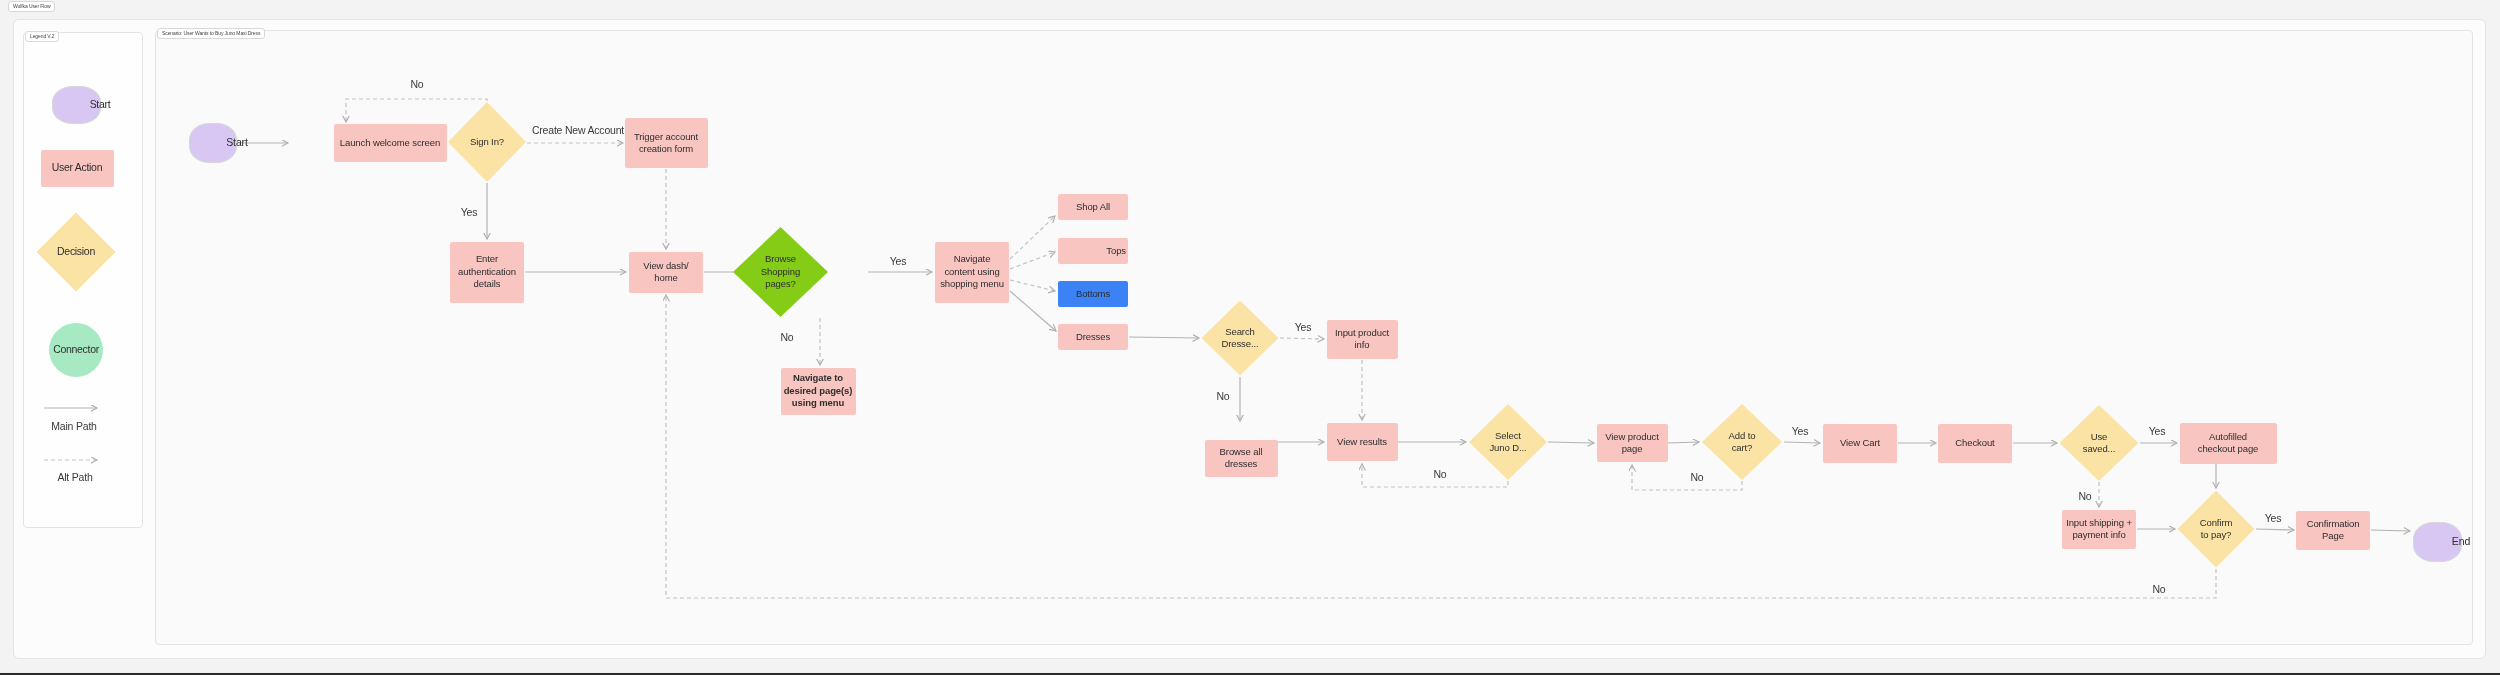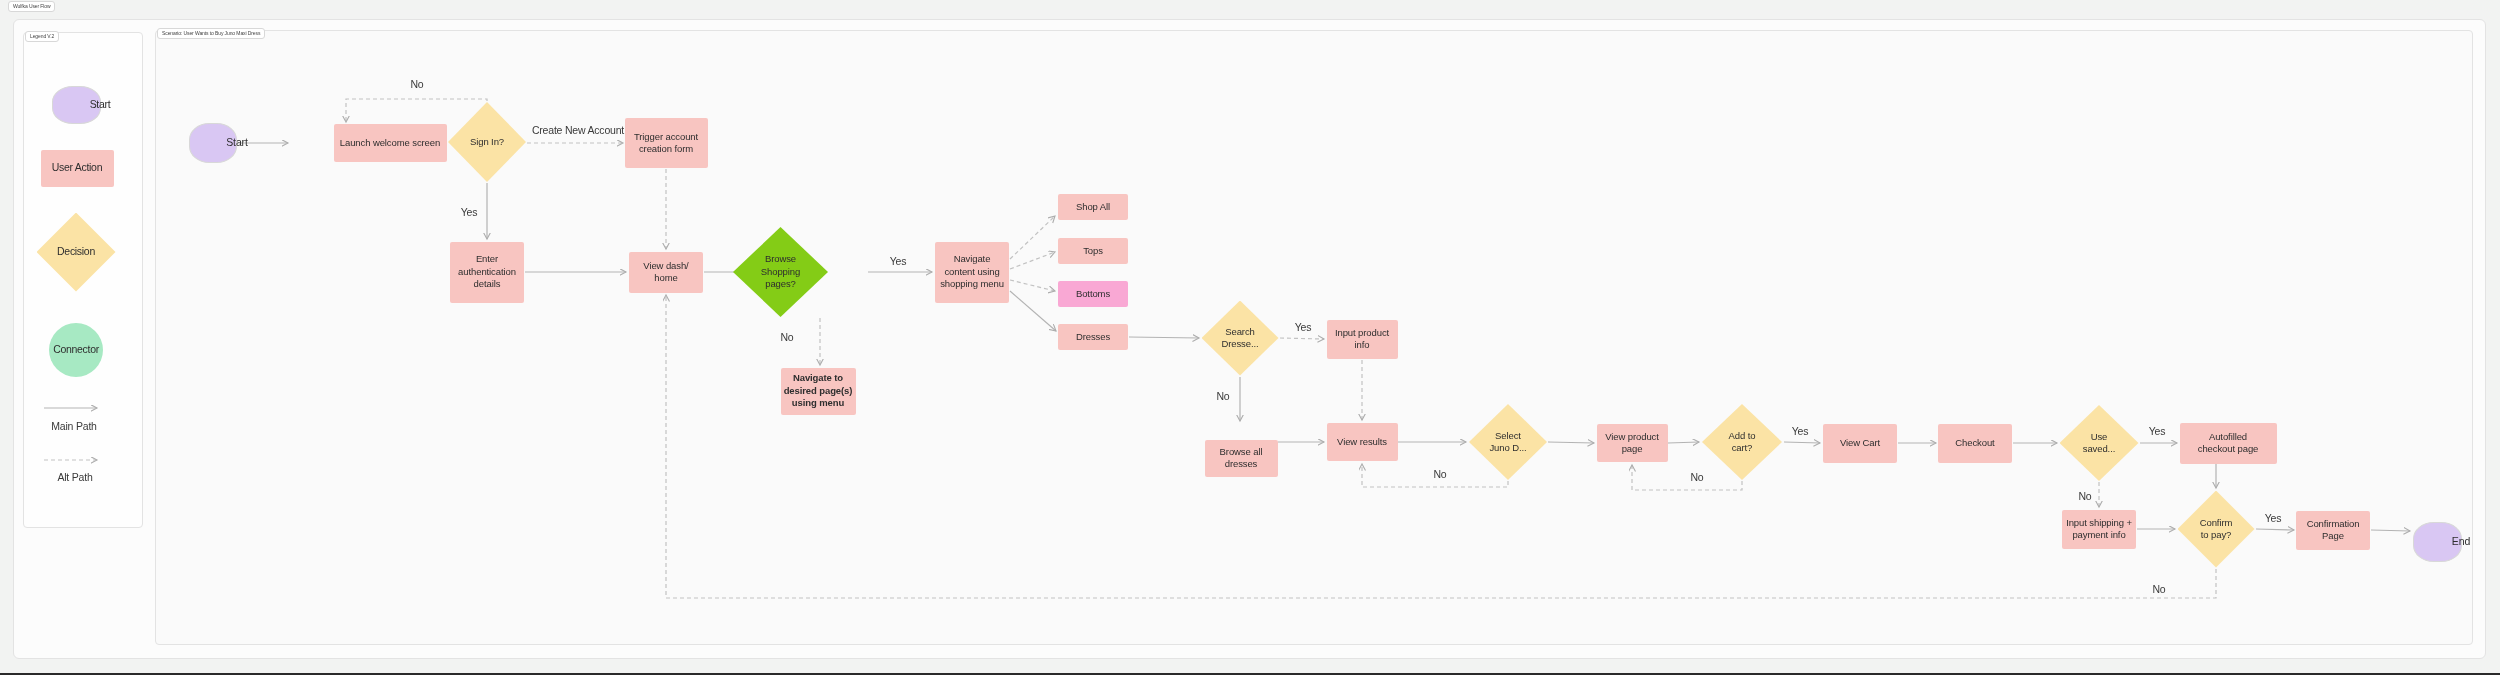--- a/index.html
+++ b/index.html
@@ -145,24 +145,24 @@
 pages?</span>
       </div>
       <div class="node rect" style="left: 935px; top: 241.5px; width: 74px; height: 61px; background: rgb(248, 197, 193);">
         <span class="node-label" style="color: rgb(46, 46, 46);">Navigate
 content using
 shopping menu</span>
       </div>
       <div class="node rect" style="left: 1058px; top: 194px; width: 70px; height: 26px; background: rgb(248, 197, 193);">
         <span class="node-label" style="color: rgb(46, 46, 46);">Shop All</span>
       </div>
-      <div class="node rect" style="left: 1058px; top: 238px; width: 70px; height: 26px; background: rgb(248, 197, 193);">
+      <div class="node rect" style="left: 1058px; top: 238px; width: 70px; height: 26px; background: rgb(248, 197, 193); justify-content: flex-end;">
         <span class="node-label" style="color: rgb(46, 46, 46);">Tops</span>
       </div>
-      <div class="node rect" style="left: 1058px; top: 281px; width: 70px; height: 26px; background: #f9a8d4;">
+      <div class="node rect" style="left: 1058px; top: 281px; width: 70px; height: 26px; background: #3b82f6;">
         <span class="node-label" style="color: rgb(46, 46, 46);">Bottoms</span>
       </div>
       <div class="node rect" style="left: 1058px; top: 324px; width: 70px; height: 26px; background: rgb(248, 197, 193);">
         <span class="node-label" style="color: rgb(46, 46, 46);">Dresses</span>
       </div>
       <div class="node rect" style="left: 780.5px; top: 367.5px; width: 75px; height: 47px; background: rgb(248, 197, 193); font-weight: bold;">
         <span class="node-label" style="color: rgb(46, 46, 46);">Navigate to
 desired page(s)
 using menu</span>
       </div>

